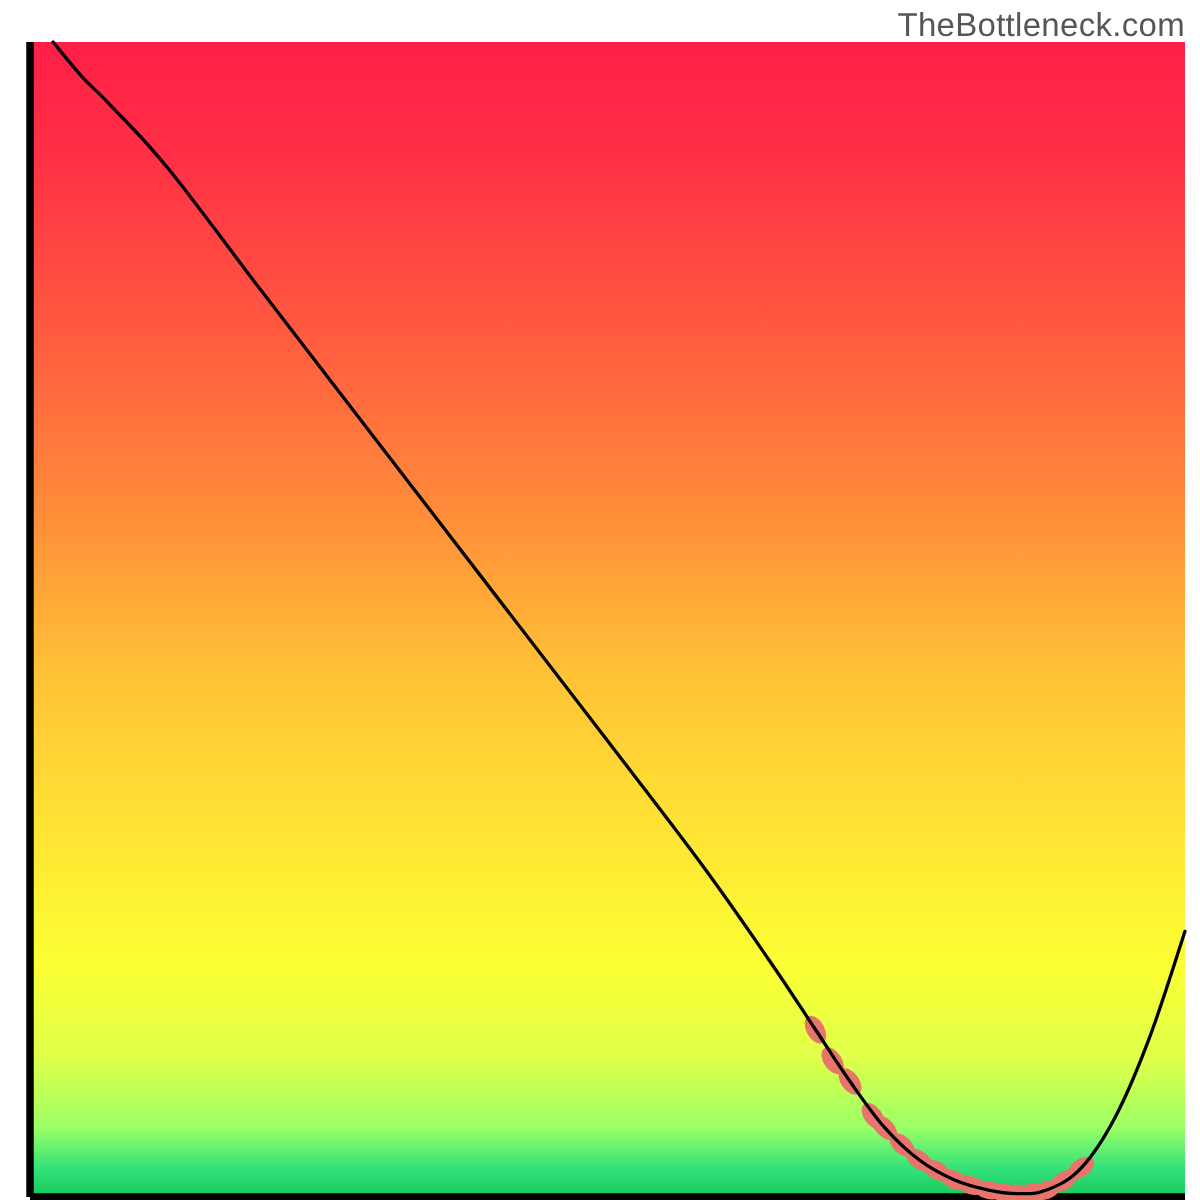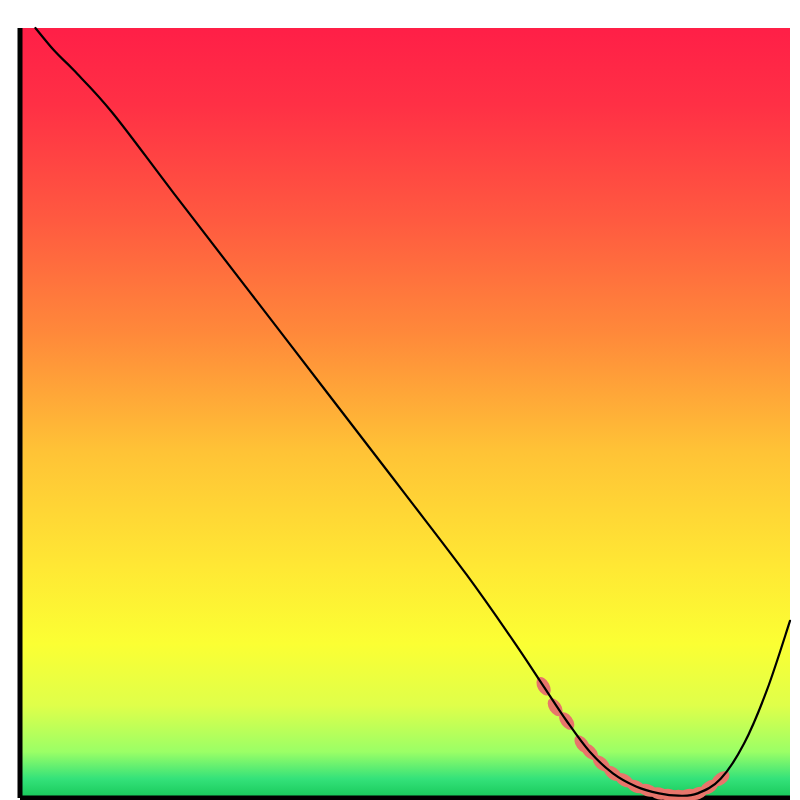--- a/index.html
+++ b/index.html
@@ -29,20 +29,21 @@
   svg {
     position: absolute;
     top: 0;
     left: 0;
   }
 </style>
 </head>
 <body>
 <div class="frame">
 
+  <div class="watermark">TheBottleneck.com</div>
 
   <svg id="chart-svg" width="800" height="800" viewBox="0 0 800 800">
       <defs>
         <linearGradient id="bg-grad" x1="0" y1="0" x2="0" y2="1">
           <stop offset="0%" stop-color="#ff1f47"></stop>
           <stop offset="10%" stop-color="#ff3045"></stop>
           <stop offset="25%" stop-color="#ff5a40"></stop>
           <stop offset="40%" stop-color="#ff8a3a"></stop>
           <stop offset="55.00000000000001%" stop-color="#ffc336"></stop>
           <stop offset="70%" stop-color="#ffe834"></stop>

